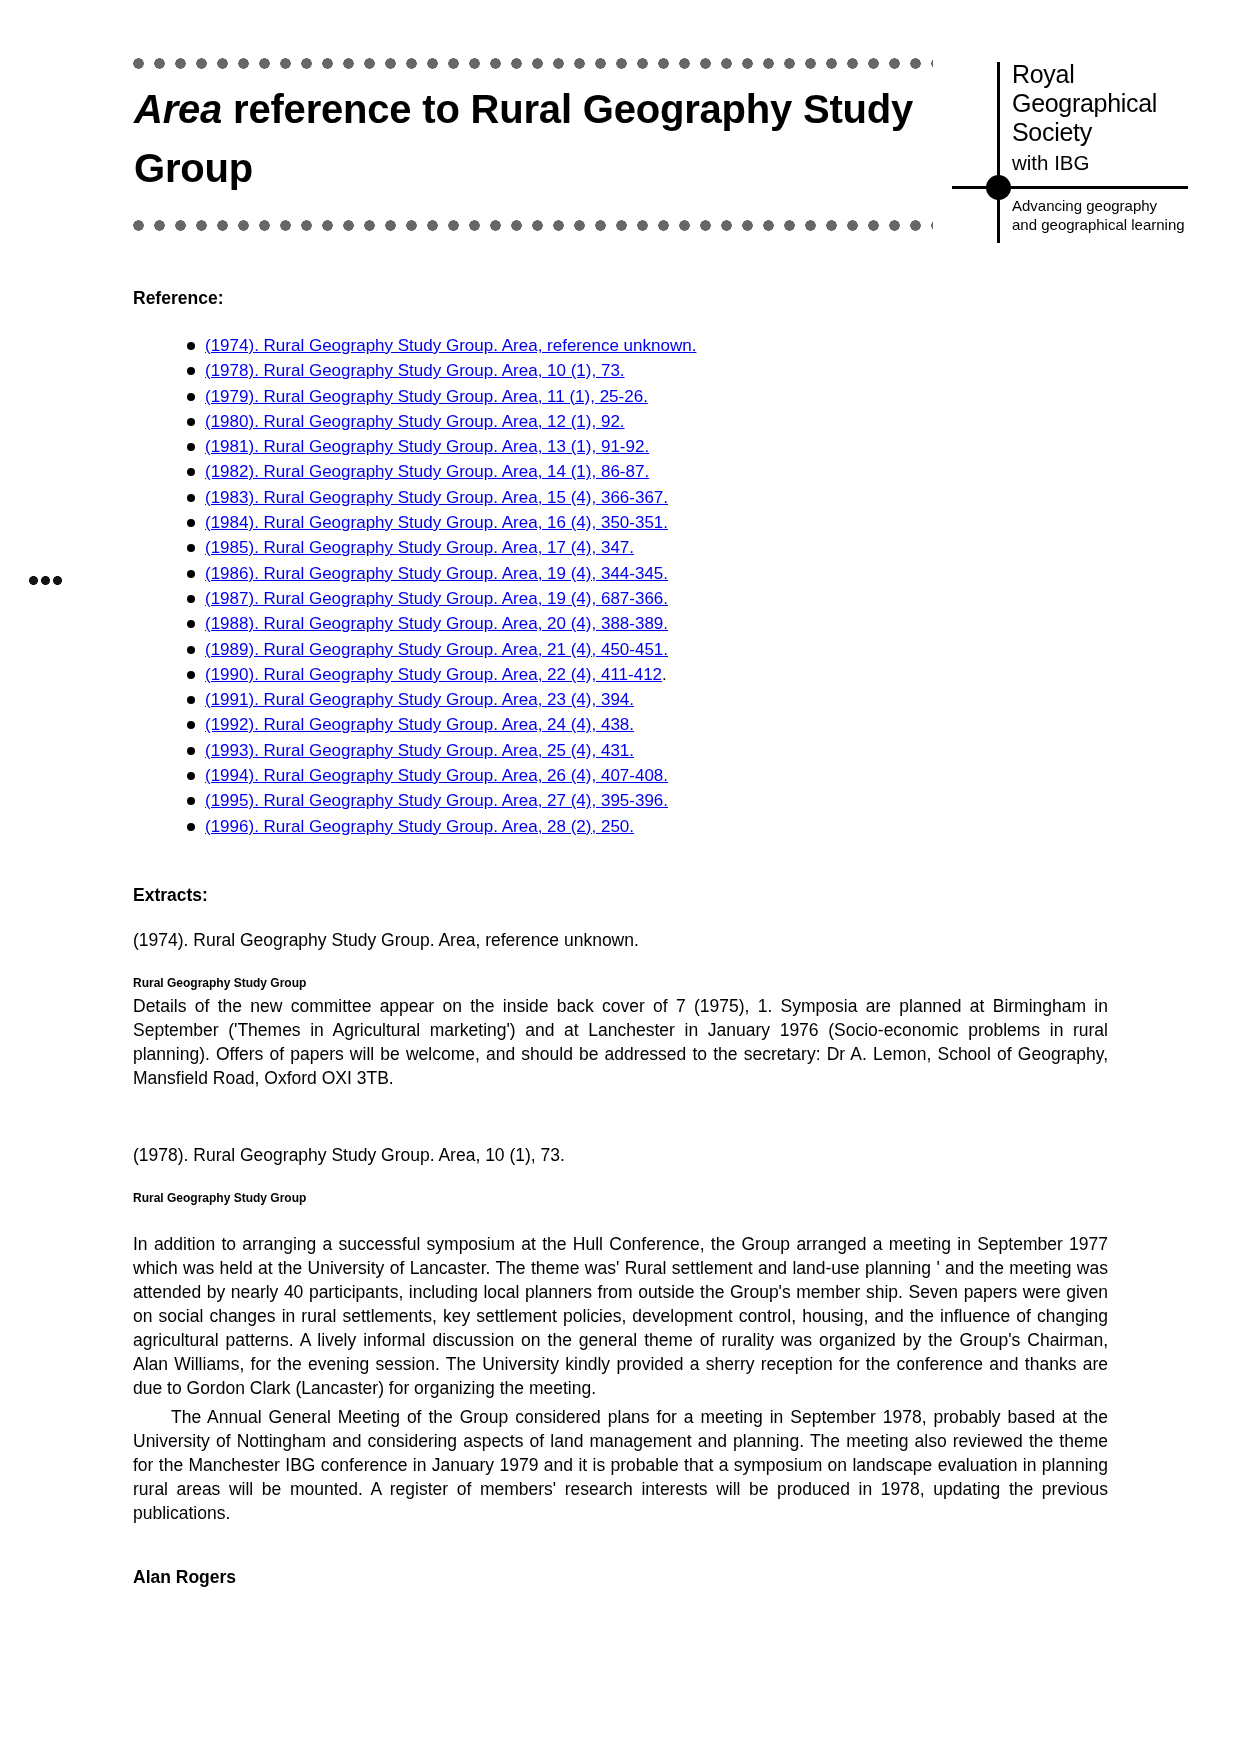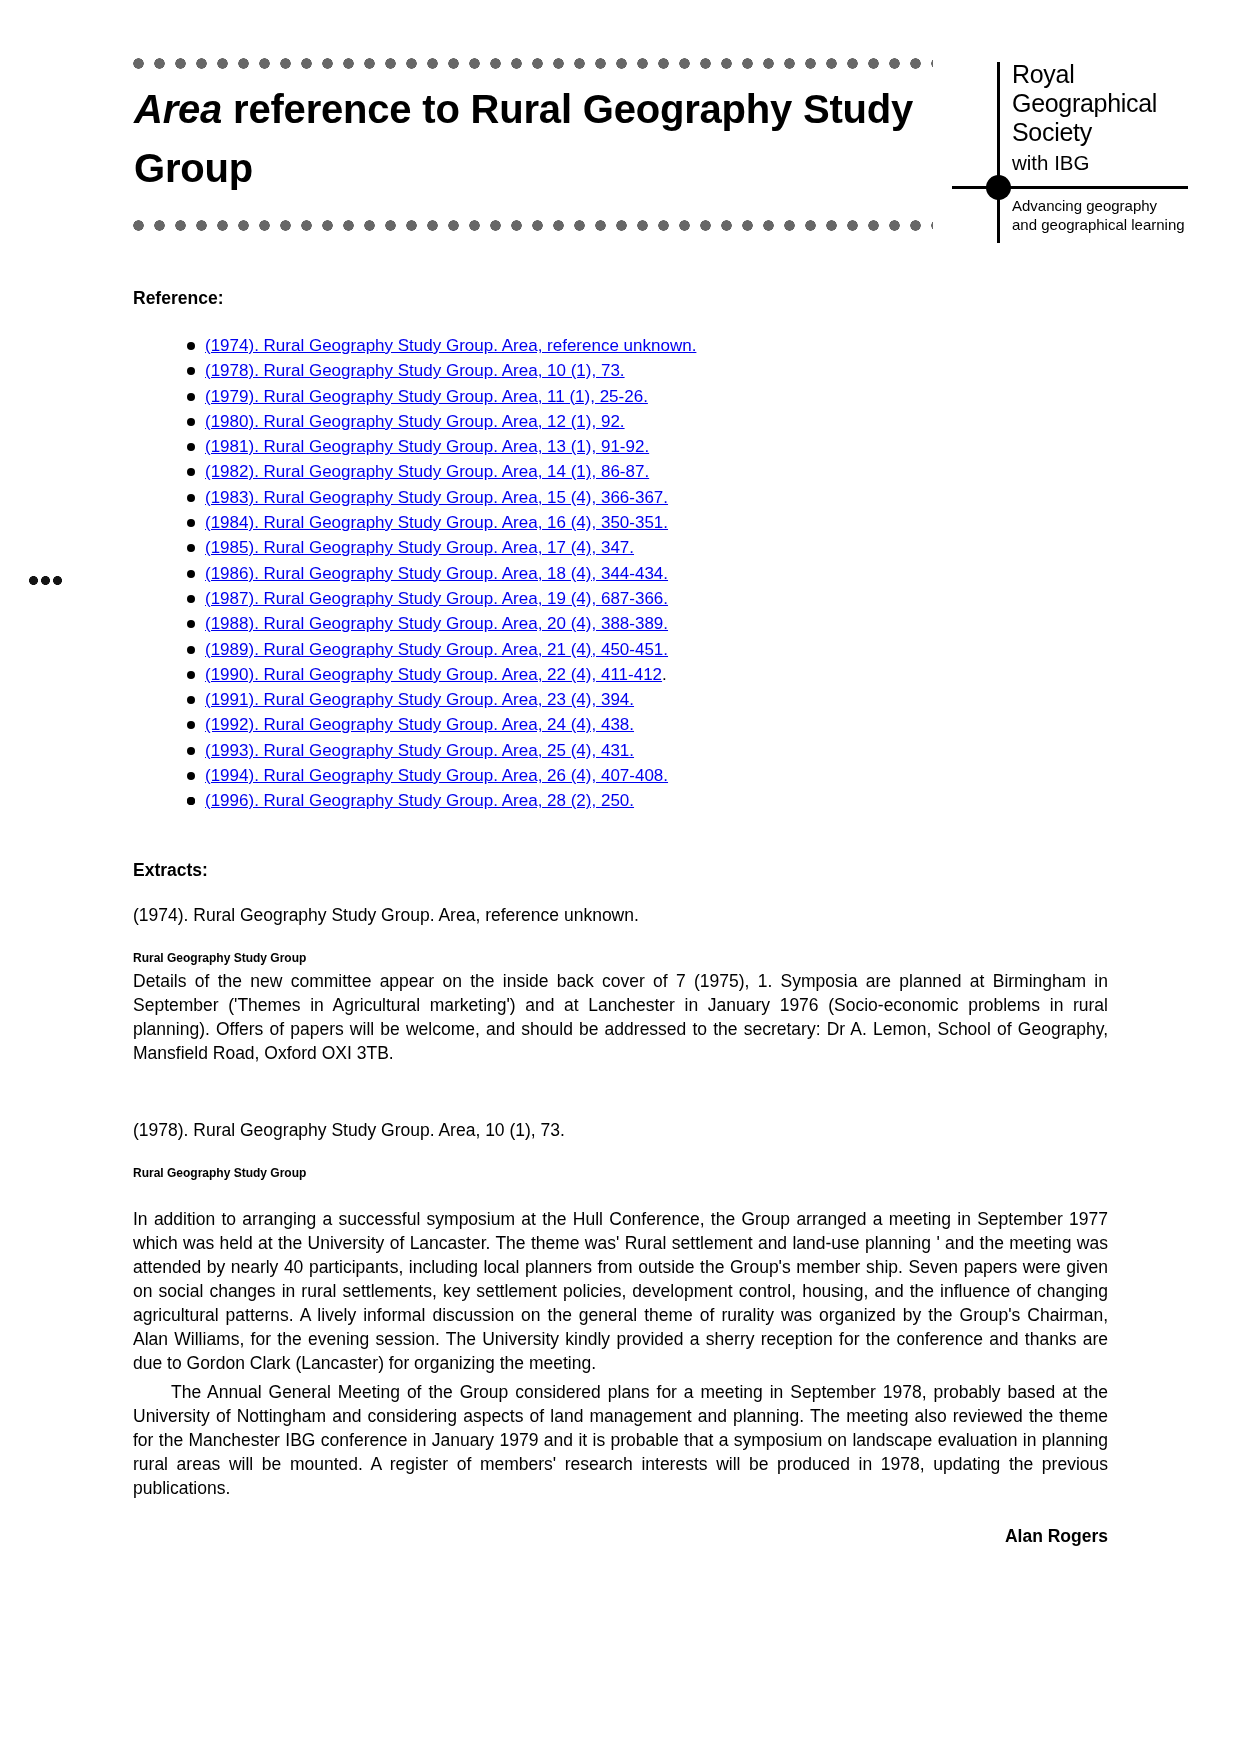--- a/index.html
+++ b/index.html
@@ -52,21 +52,21 @@
   ul.reflist a { color:#0000ee; text-decoration:underline; }
   ul.reflist .sfx { color:#000; text-decoration:none; }
 
   .extracts-head { margin-top:46px; }
   .refline { font-size:17.5px; line-height:24px; margin-top:22px; }
   .refline.second { margin-top:53px; }
   .subhead { font-size:12px; font-weight:bold; line-height:21px; margin-top:21px; }
   .para { font-size:17.5px; line-height:24px; text-align:justify; }
   .para.cont { margin-top:5px; text-indent:38px; }
   .para.first-of-sec2 { margin-top:23px; }
-  .signature { font-size:17.5px; font-weight:bold; line-height:24px; text-align:right; margin-top:24px; }
+  .signature { font-size:17.5px; font-weight:bold; line-height:24px; margin-top:40px; }
 </style>
 </head>
 <body>
 
 <div class="dotrow top"></div>
 <div class="dotrow bottom"></div>
 
 <h1 class="page-title"><span class="it">Area</span><span> reference to Rural Geography Study Group</span></h1>
 
 <div class="logo">
@@ -93,30 +93,30 @@
   <ul class="reflist">
       <li><span class="blt"></span><a href="#">(1974). Rural Geography Study Group. Area, reference unknown.</a><span class="sfx"></span></li>
       <li><span class="blt"></span><a href="#">(1978). Rural Geography Study Group. Area, 10 (1), 73.</a><span class="sfx"></span></li>
       <li><span class="blt"></span><a href="#">(1979). Rural Geography Study Group. Area, 11 (1), 25-26.</a><span class="sfx"></span></li>
       <li><span class="blt"></span><a href="#">(1980). Rural Geography Study Group. Area, 12 (1), 92.</a><span class="sfx"></span></li>
       <li><span class="blt"></span><a href="#">(1981). Rural Geography Study Group. Area, 13 (1), 91-92.</a><span class="sfx"></span></li>
       <li><span class="blt"></span><a href="#">(1982). Rural Geography Study Group. Area, 14 (1), 86-87.</a><span class="sfx"></span></li>
       <li><span class="blt"></span><a href="#">(1983). Rural Geography Study Group. Area, 15 (4), 366-367.</a><span class="sfx"></span></li>
       <li><span class="blt"></span><a href="#">(1984). Rural Geography Study Group. Area, 16 (4), 350-351.</a><span class="sfx"></span></li>
       <li><span class="blt"></span><a href="#">(1985). Rural Geography Study Group. Area, 17 (4), 347.</a><span class="sfx"></span></li>
-      <li><span class="blt"></span><a href="#">(1986). Rural Geography Study Group. Area, 18 (4), 344-434.</a><span class="sfx"></span></li>
+      <li><span class="blt"></span><a href="#">(1986). Rural Geography Study Group. Area, 19 (4), 344-345.</a><span class="sfx"></span></li>
       <li><span class="blt"></span><a href="#">(1987). Rural Geography Study Group. Area, 19 (4), 687-366.</a><span class="sfx"></span></li>
       <li><span class="blt"></span><a href="#">(1988). Rural Geography Study Group. Area, 20 (4), 388-389.</a><span class="sfx"></span></li>
       <li><span class="blt"></span><a href="#">(1989). Rural Geography Study Group. Area, 21 (4), 450-451.</a><span class="sfx"></span></li>
       <li><span class="blt"></span><a href="#">(1990). Rural Geography Study Group. Area, 22 (4), 411-412</a><span class="sfx">.</span></li>
       <li><span class="blt"></span><a href="#">(1991). Rural Geography Study Group. Area, 23 (4), 394.</a><span class="sfx"></span></li>
       <li><span class="blt"></span><a href="#">(1992). Rural Geography Study Group. Area, 24 (4), 438.</a><span class="sfx"></span></li>
       <li><span class="blt"></span><a href="#">(1993). Rural Geography Study Group. Area, 25 (4), 431.</a><span class="sfx"></span></li>
       <li><span class="blt"></span><a href="#">(1994). Rural Geography Study Group. Area, 26 (4), 407-408.</a><span class="sfx"></span></li>
-      <li><span class="blt"></span><span class="sfx"></span></li>
+      <li><span class="blt"></span><a href="#">(1995). Rural Geography Study Group. Area, 27 (4), 395-396.</a><span class="sfx"></span></li>
       <li><span class="blt"></span><a href="#">(1996). Rural Geography Study Group. Area, 28 (2), 250.</a><span class="sfx"></span></li>
     </ul>
 
   <h2 class="sec-head extracts-head">Extracts:</h2>
 
   <p class="refline">(1974). Rural Geography Study Group. Area, reference unknown.</p>
   <h3 class="subhead">Rural Geography Study Group</h3>
   <p class="para">Details of the new committee appear on the inside back cover of 7 (1975), 1. Symposia are planned at Birmingham in September ('Themes in Agricultural marketing') and at Lanchester in January 1976 (Socio-economic problems in rural planning). Offers of papers will be welcome, and should be addressed to the secretary: Dr A. Lemon, School of Geography, Mansfield Road, Oxford OXI 3TB.</p>
 
   <p class="refline second">(1978). Rural Geography Study Group. Area, 10 (1), 73.</p>

